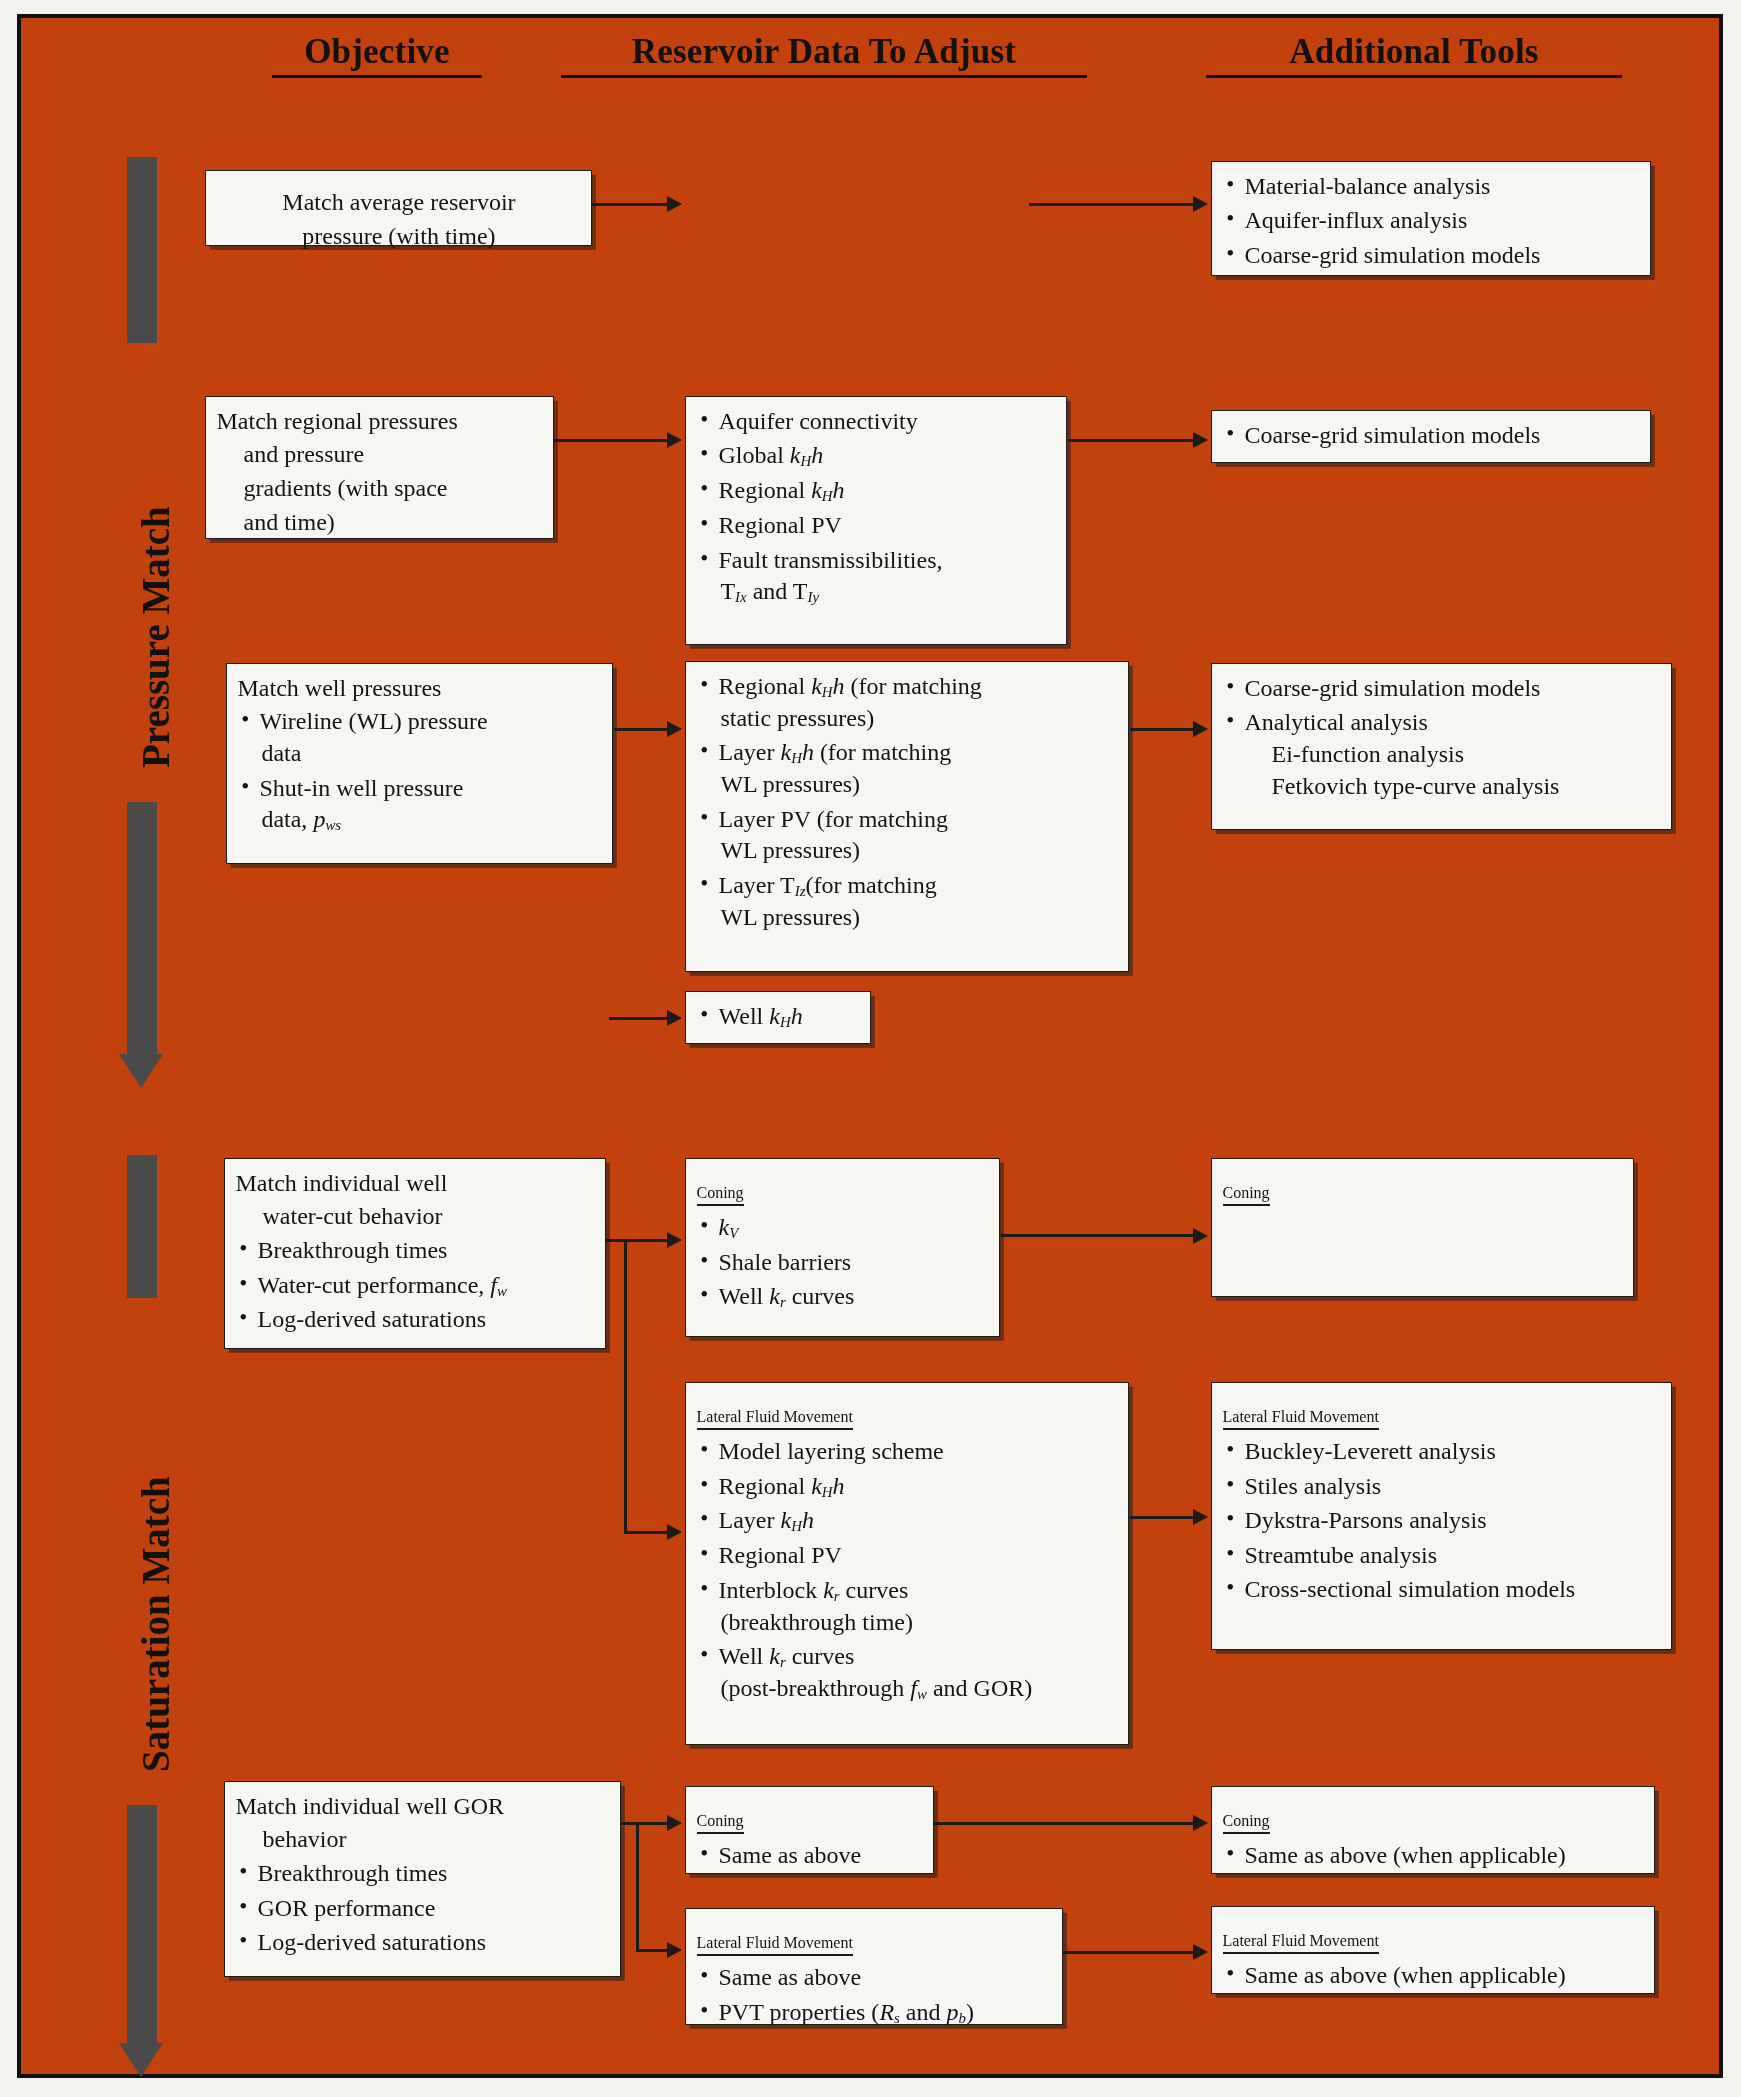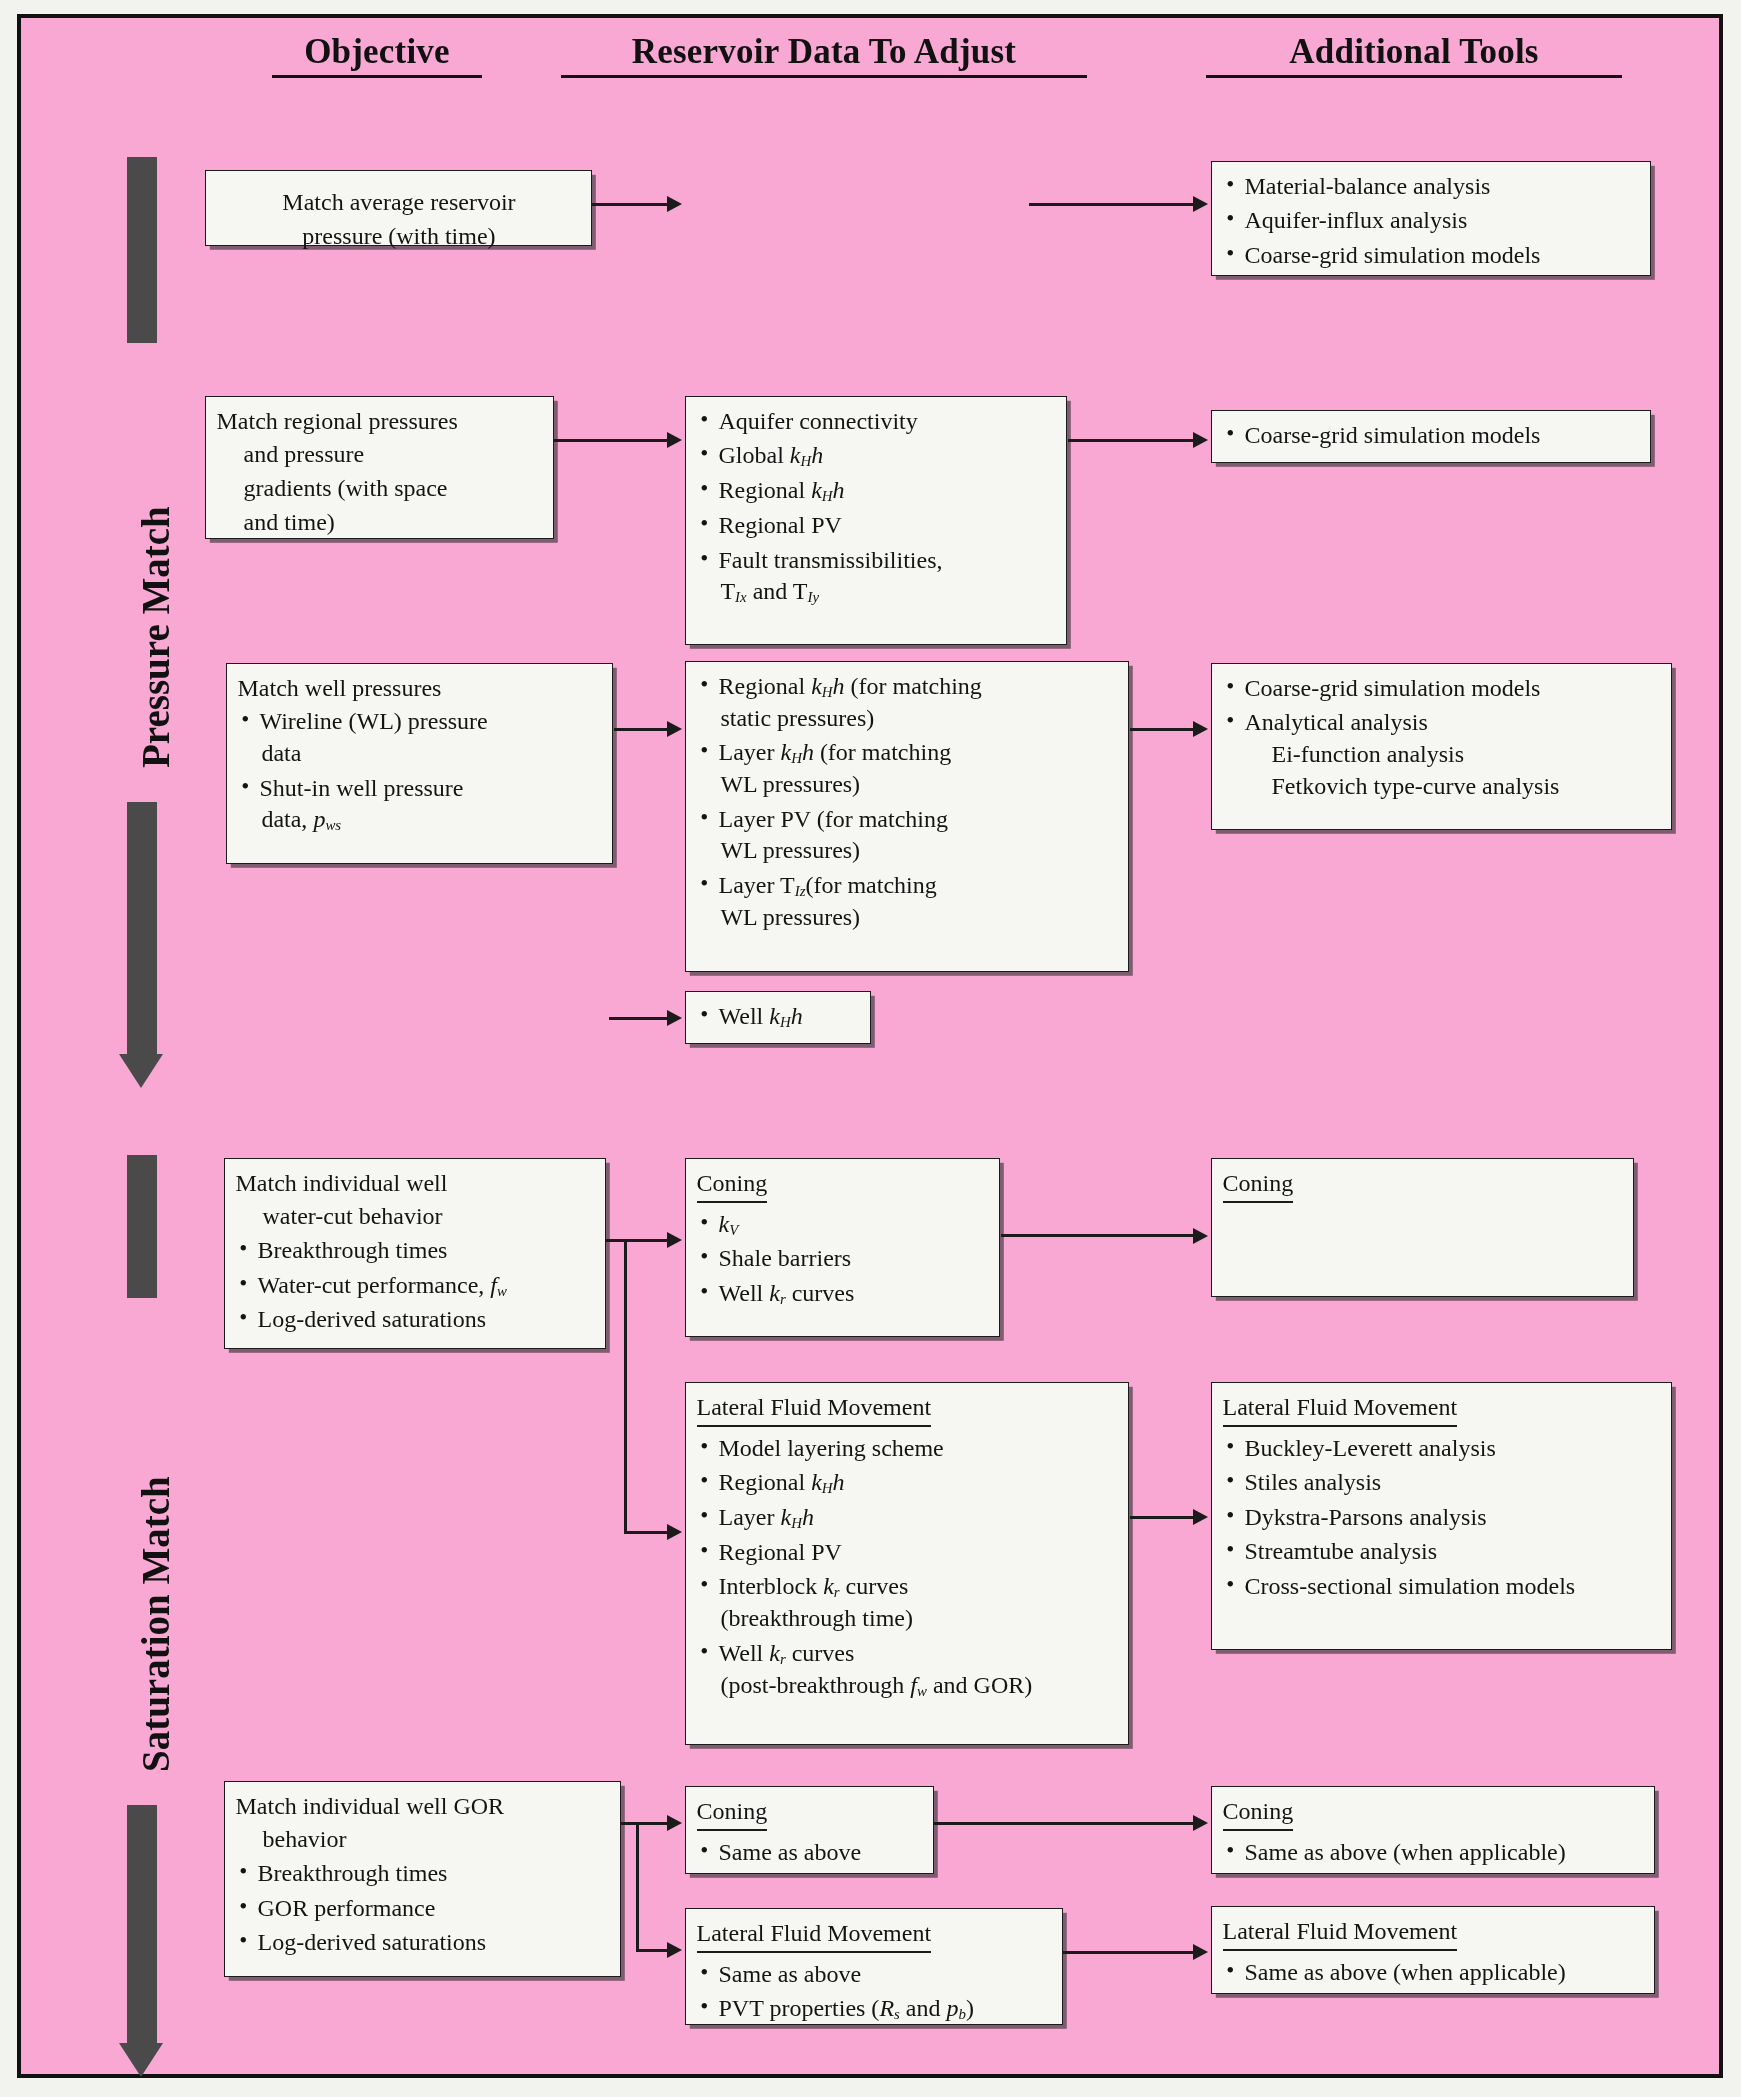--- a/index.html
+++ b/index.html
@@ -8,21 +8,21 @@
     position:relative;
     width:1741px;height:2097px;
     background:#f2f2ef;
     box-sizing:border-box;
   }
   .outer-frame{
     position:absolute;left:17px;top:14.3px;
     width:1706px;height:2064px;
     border:4.3px solid #111;
     box-sizing:border-box;
-    background:#f9a8d4;
+    background:#c2410c;
   }
   
   .col-head{
     position:absolute;
     font-weight:bold;
     font-size:35px;
     letter-spacing:0.2px;
     color:#111;
     text-align:center;
     white-space:nowrap;
@@ -42,21 +42,22 @@
     padding:8.6px 9.6px 7.6px 10.5px;
     font-size:24px;
     line-height:1.32;
     color:#141414;
   }
   .bx .hdr{
     display:inline-block;
     border-bottom:2.4px solid #1b1b1b;
     padding-bottom:1.4px;
     margin-bottom:5.7px;
-    font-size:24px;
+    font-size:16px;
+    margin-top:14px;
   }
   .bx .plain{ margin:0 0 1.9px 0; }
   .bx .indent{ padding-left:27px; }
   ul.blist{ margin:0; padding:0; list-style:none; }
   ul.blist li{
     position:relative;
     padding-left:22px;
     margin-bottom:2.9px;
   }
   ul.blist li::before{

